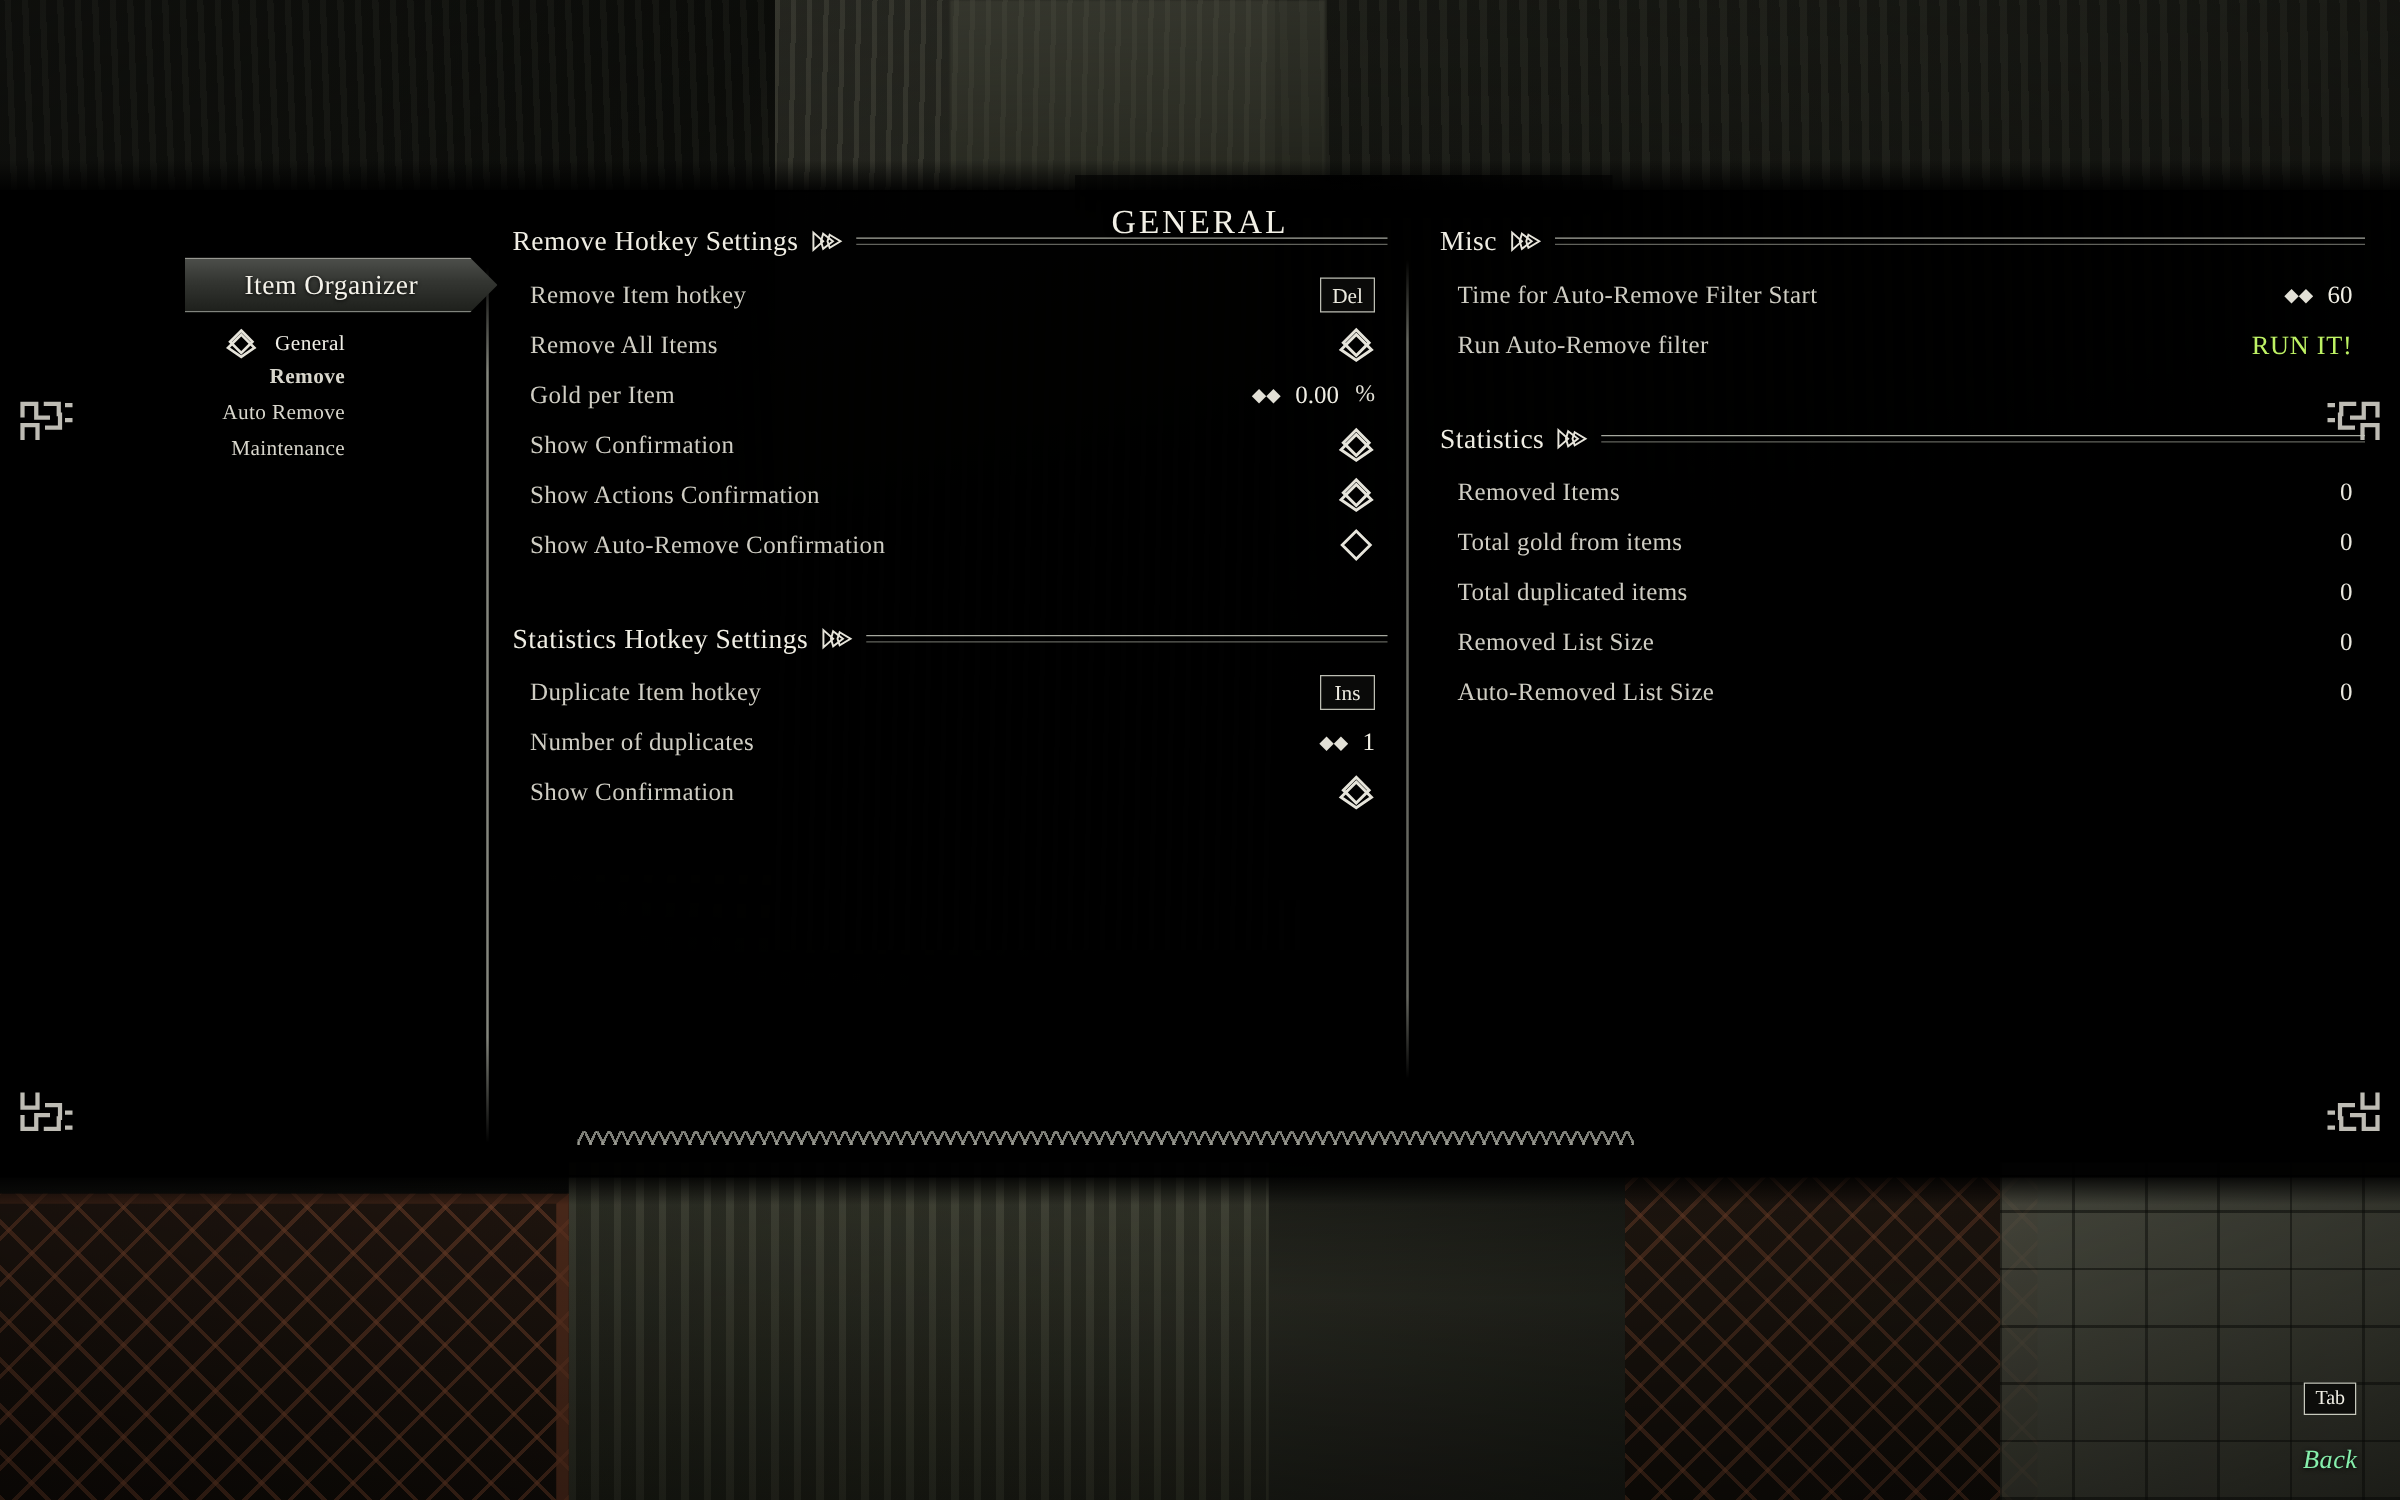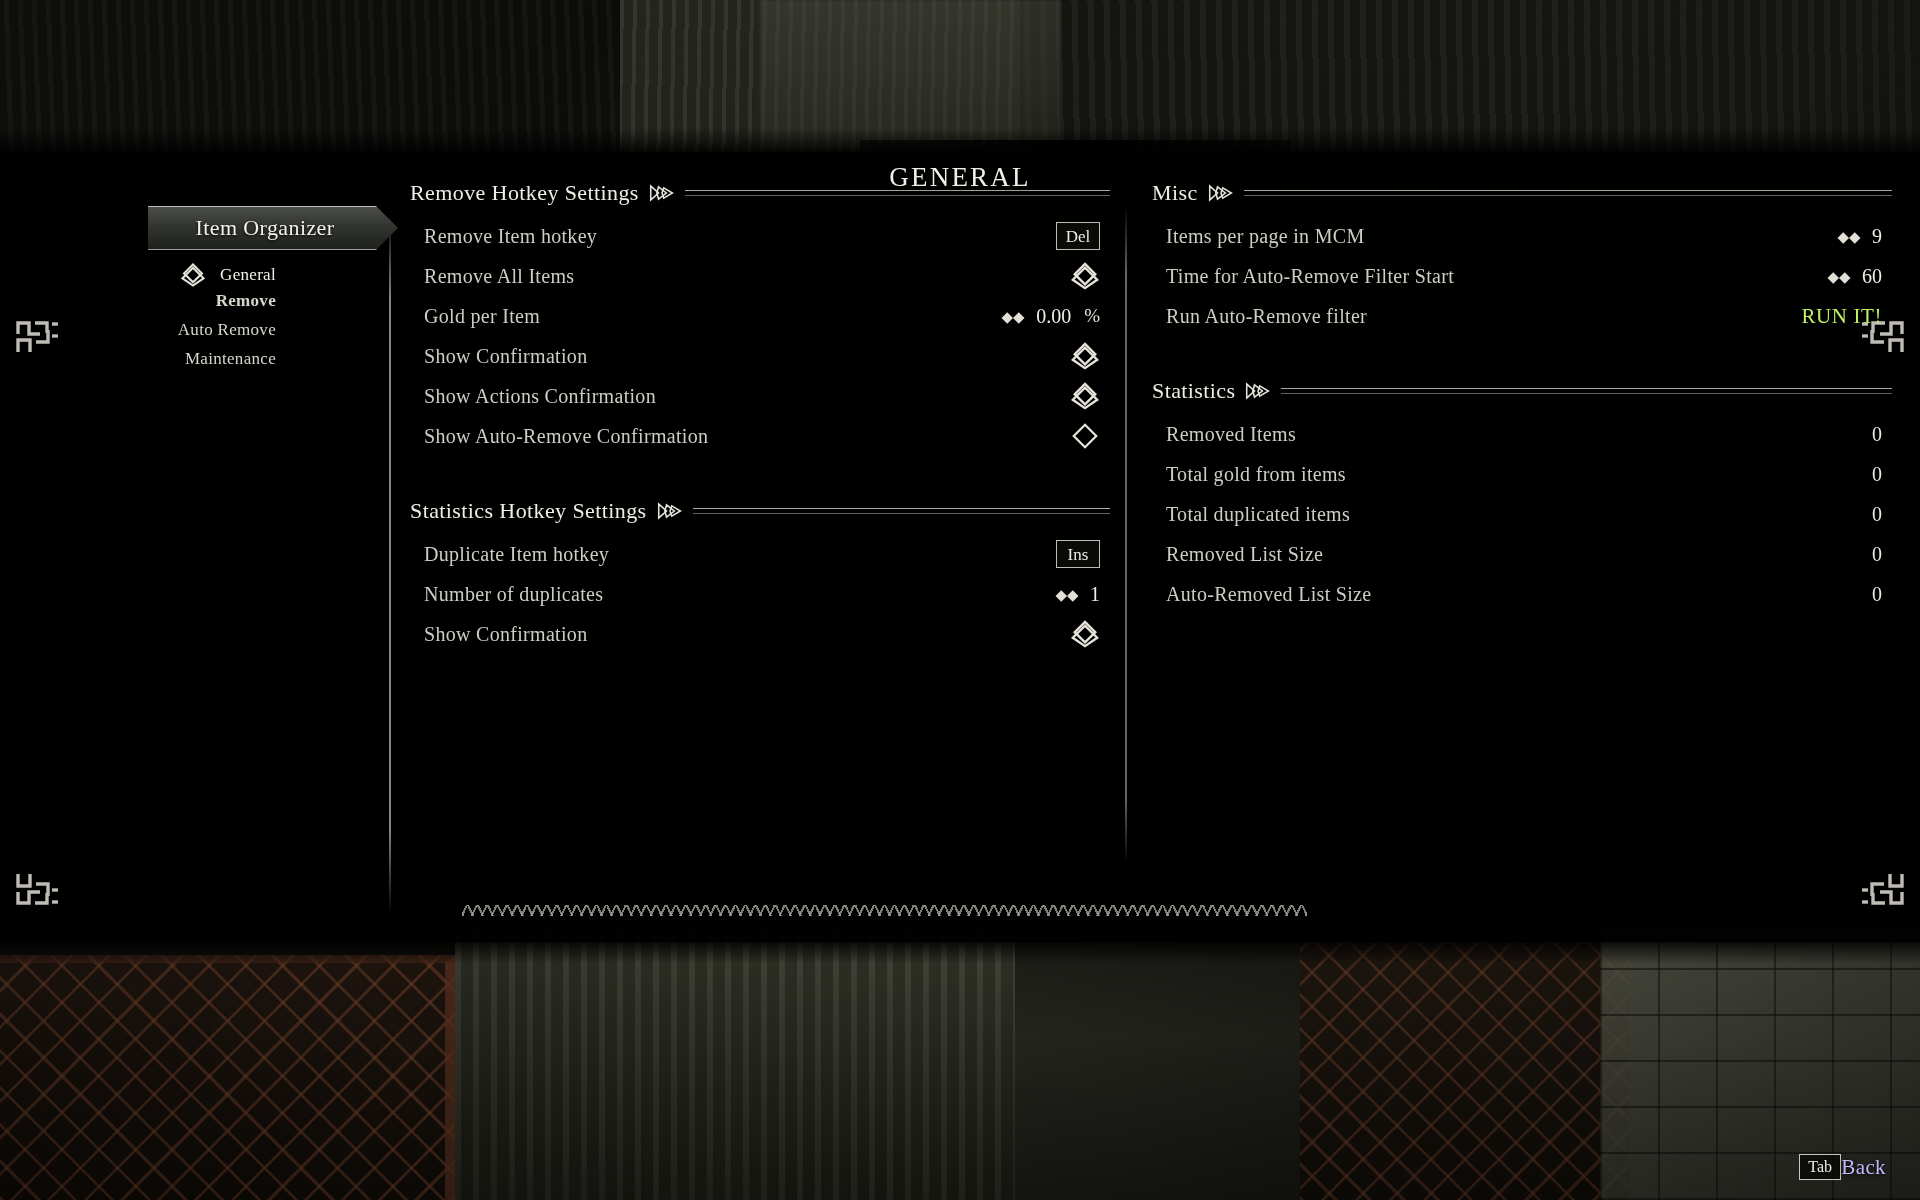--- a/index.html
+++ b/index.html
@@ -242,33 +242,35 @@
   
   .action-text { font-size:21px; color:#bef264; letter-spacing:.6px; }
   
   .stat-val { font-size:20px; color:#eae8de; min-width:16px; text-align:right; }
 
   .section-gap { height:38px; }
 
   
   #footer-prompt {
     position:absolute; right:34px; bottom:20px;
-    display:flex; align-items:center; gap:0;
+    display:flex; align-items:center; gap:23px;
     z-index:6;
+    flex-direction:column;
   }
   #footer-key {
     display:inline-flex; align-items:center; justify-content:center;
     min-width:42px; height:26px; padding:0 7px;
     border:1.5px solid rgba(214,216,204,.92);
     background:rgba(8,8,6,.8);
     font-size:16px; color:#f0eee4; line-height:1;
   }
   #footer-label {
-    font-size:21px; color:#c4b5fd; letter-spacing:.4px;
+    font-size:21px; color:#86efac; letter-spacing:.4px;
     text-shadow:0 1px 4px rgba(0,0,0,.95);
+    font-style:italic;
   }
 </style>
 </head>
 <body>
 
 <div id="bg">
   <div class="bg-layer" id="bg-top"></div>
   <div class="bg-layer" id="bg-plank-left"></div>
   <div class="bg-layer" id="bg-plank-mid"></div>
   <div class="bg-layer" id="bg-plank-right"></div>
@@ -473,32 +475,20 @@
           <div class="section-head">
             <div class="section-title">Misc</div>
             <div class="section-knot"><svg viewBox="0 0 30 24" width="26" height="22">
                 <path d="M2 4 L2 20 L11 12 Z" fill="none" stroke="#e6e4da" stroke-width="1.8" stroke-linejoin="miter"></path>
                 <path d="M11 5 L20 12 L11 19 L9 12 Z" fill="none" stroke="#e6e4da" stroke-width="1.8" stroke-linejoin="miter"></path>
                 <path d="M17 6 L27 12 L17 18 L15 12 Z" fill="none" stroke="#e6e4da" stroke-width="1.8" stroke-linejoin="miter"></path>
               </svg></div>
             <div class="section-rule"></div>
           </div>
           <div class="opt-row">
-            <div class="opt-label">Items per page in MCM</div>
-            <div class="opt-value">
-              <span class="slider">
-                <span class="slider-arrows"><svg viewBox="0 0 34 18" width="28" height="16">
-                    <path d="M10 2 L17 9 L10 16 L3 9 Z" fill="#e2e0d6"></path>
-                    <path d="M24 2 L31 9 L24 16 L17 9 Z" fill="#e2e0d6"></path>
-                  </svg></span>
-                <span class="slider-num">9</span>
-              </span>
-            </div>
-          </div>
-          <div class="opt-row">
             <div class="opt-label">Time for Auto-Remove Filter Start</div>
             <div class="opt-value">
               <span class="slider">
                 <span class="slider-arrows"><svg viewBox="0 0 34 18" width="28" height="16">
                     <path d="M10 2 L17 9 L10 16 L3 9 Z" fill="#e2e0d6"></path>
                     <path d="M24 2 L31 9 L24 16 L17 9 Z" fill="#e2e0d6"></path>
                   </svg></span>
                 <span class="slider-num">60</span>
               </span>
             </div>

